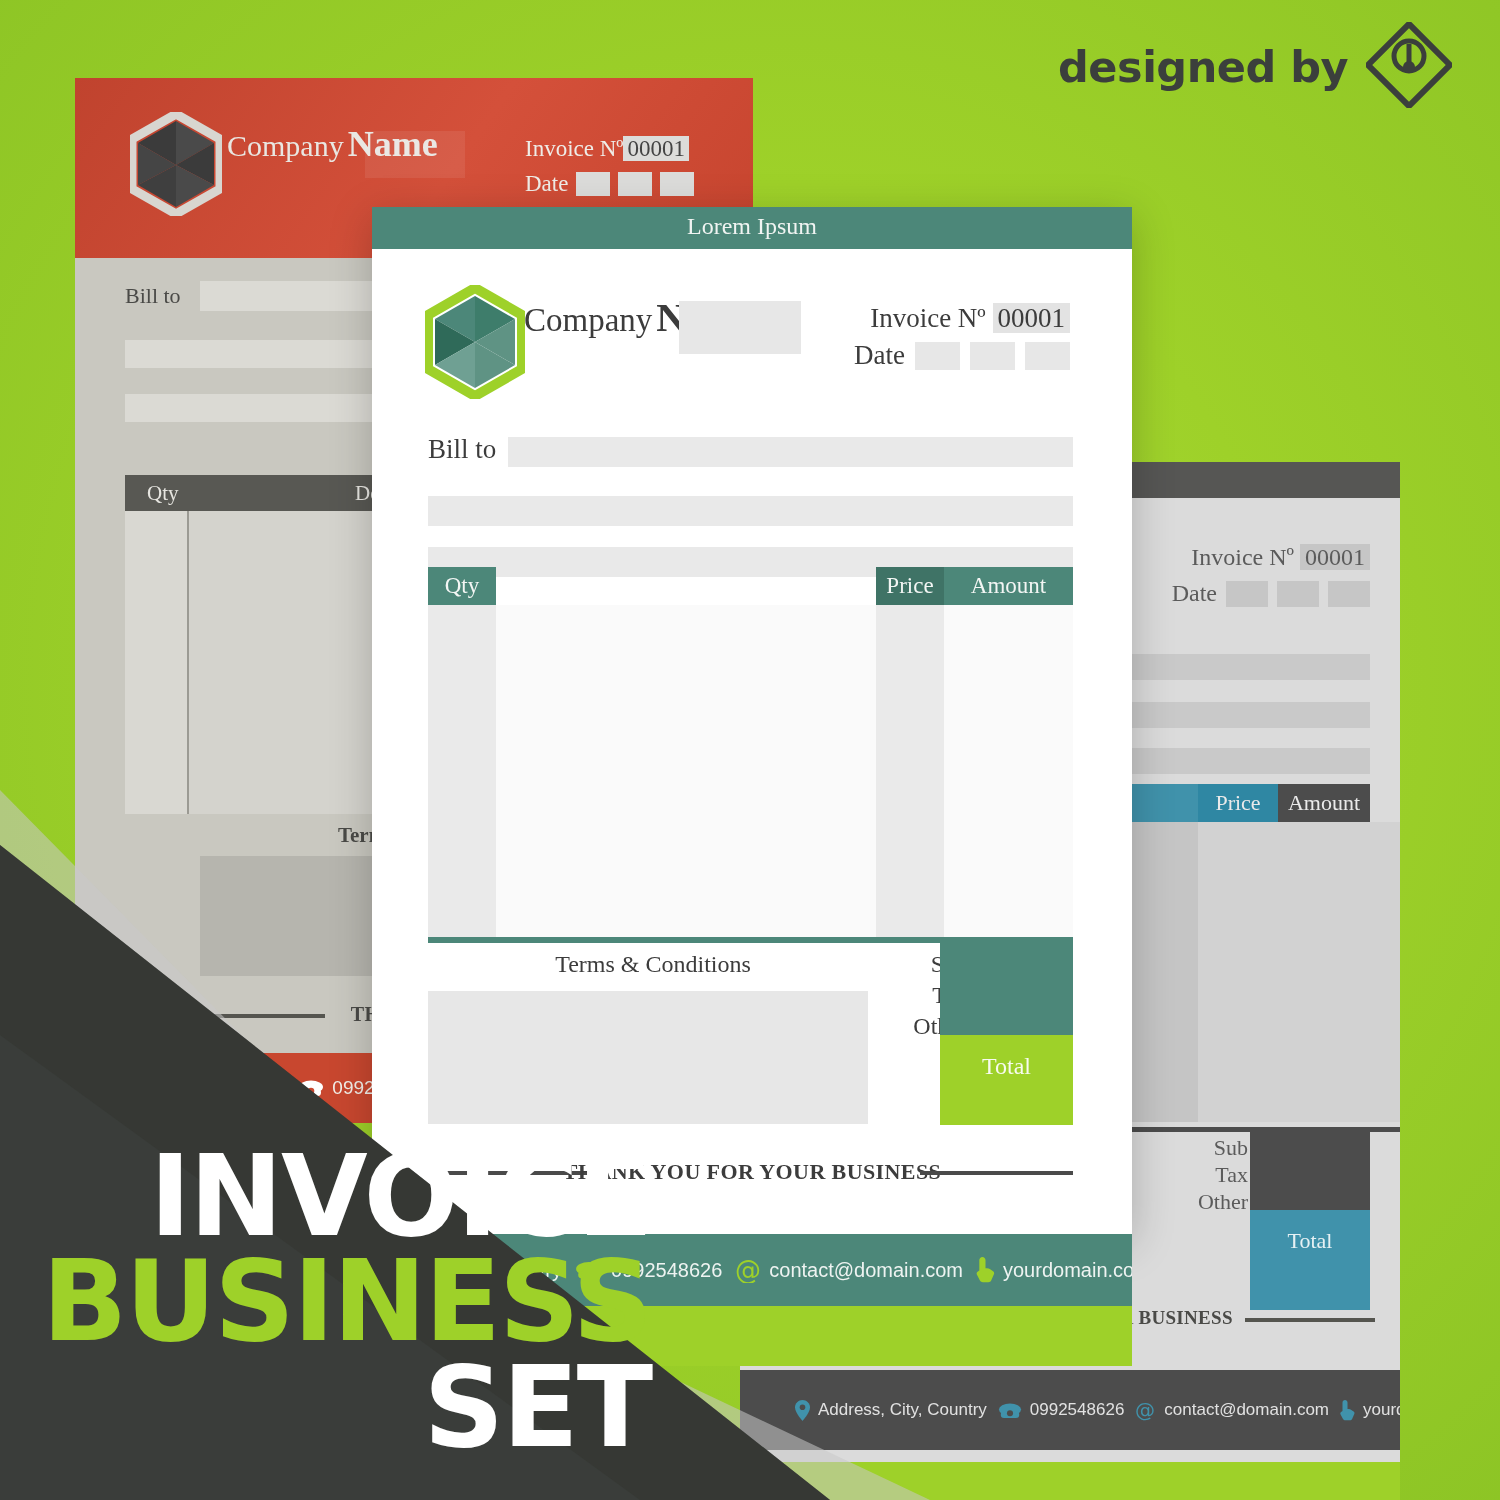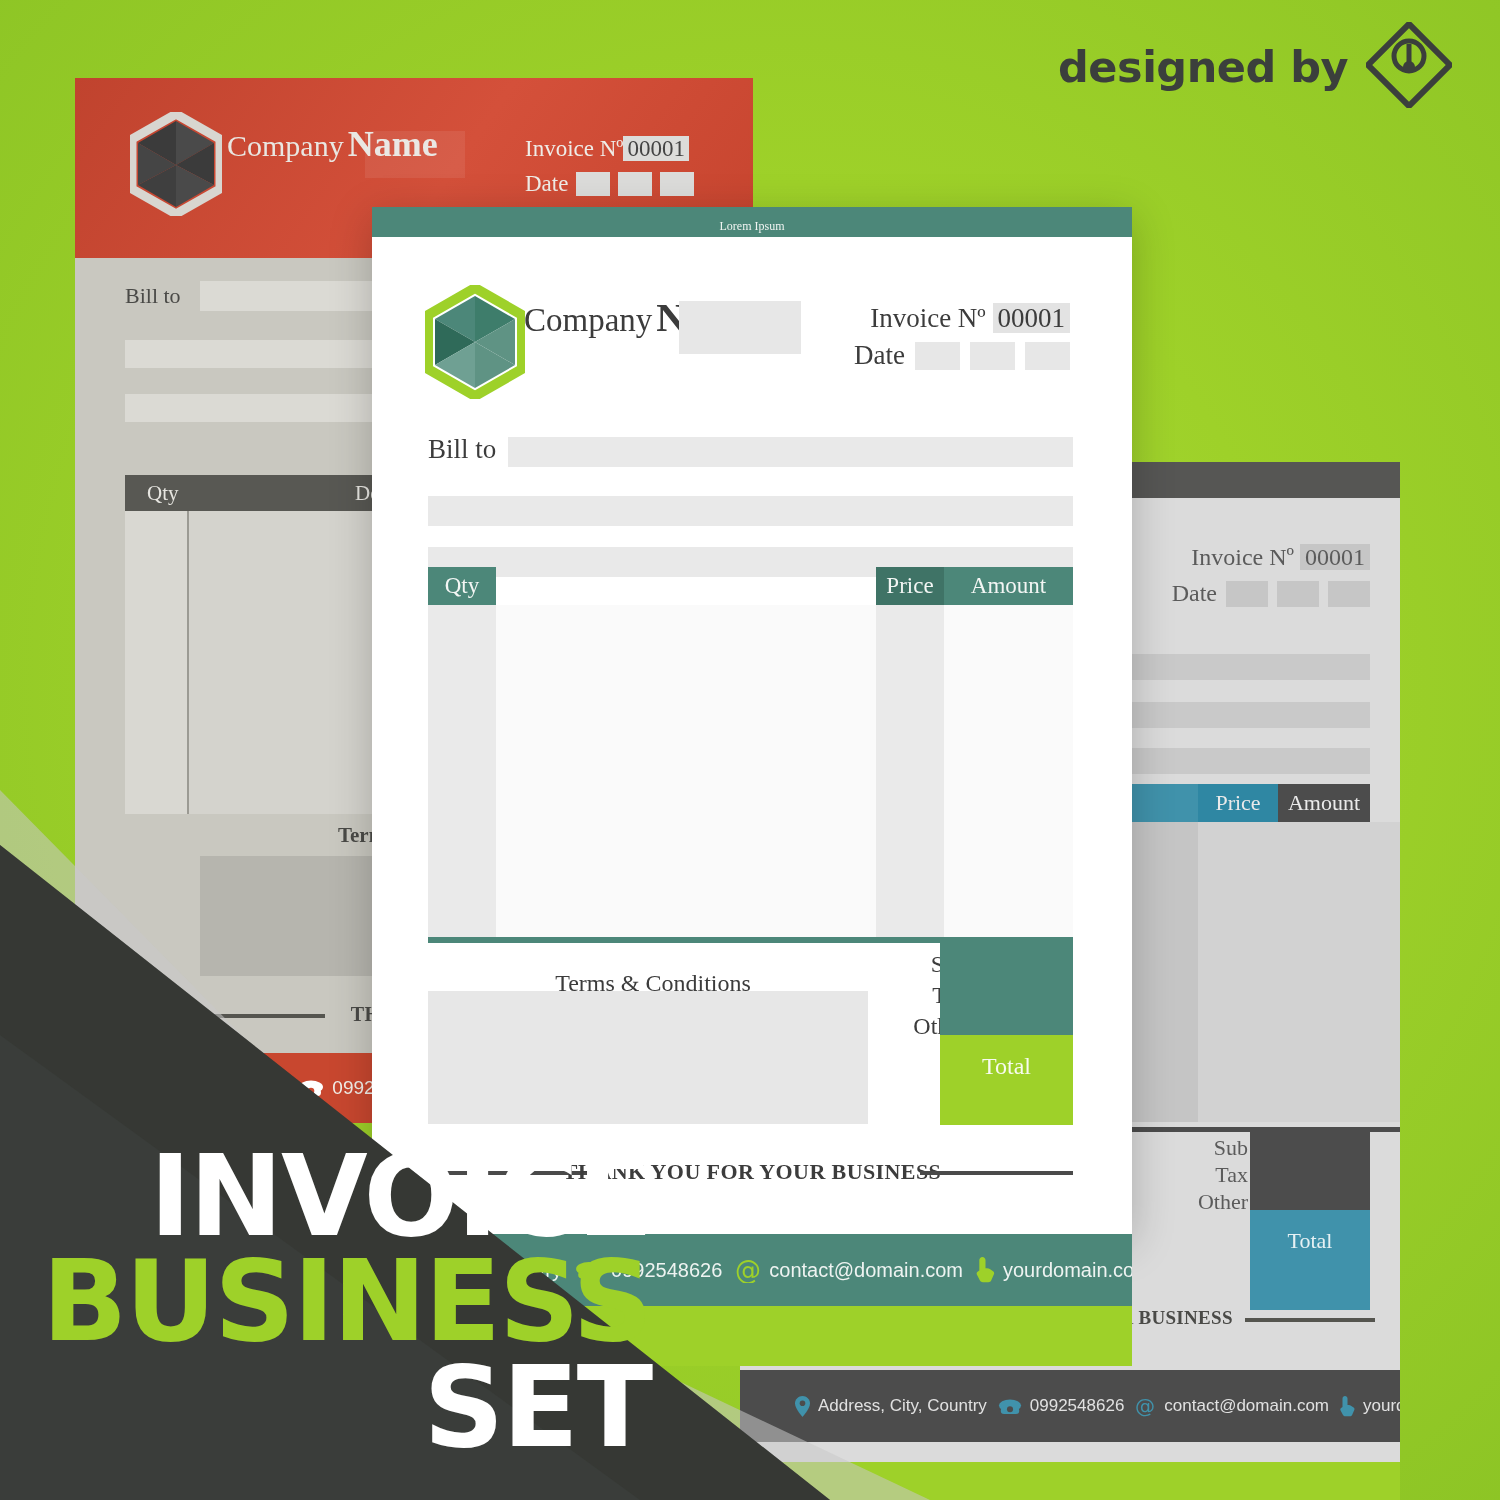--- a/index.html
+++ b/index.html
@@ -74,49 +74,49 @@
   #inv-blue .tblbody{position:absolute;left:0;top:360px;width:100%;height:300px;background:#d2d2d2;}
   #inv-blue .tblbody .pricecol{position:absolute;left:390px;top:0;width:68px;height:100%;background:#c5c5c5;}
   #inv-blue .sumsep{position:absolute;left:0;top:665px;width:100%;height:5px;background:#4c4c4c;}
   #inv-blue .sumlbl{position:absolute;right:152px;top:672px;text-align:right;font-size:22px;color:#5b5b5b;line-height:27px;}
   #inv-blue .sumbox{position:absolute;right:30px;top:670px;width:120px;height:78px;background:#4c4c4c;}
   #inv-blue .totbox{position:absolute;right:30px;top:748px;width:120px;height:100px;background:#4092ab;}
   #inv-blue .totbox span{display:block;text-align:center;color:#e7f1f4;font-size:22px;padding-top:18px;}
   #inv-blue .termsbox{position:absolute;left:35px;top:700px;width:190px;height:155px;background:#c5c5c5;}
   #inv-blue .thx{position:absolute;left:0;top:845px;width:100%;text-align:center;font-size:19px;font-weight:bold;color:#4a4a47;letter-spacing:.3px;}
   #inv-blue .thxline{position:absolute;top:856px;height:4px;background:#55554f;}
-  #inv-blue .footbar{position:absolute;left:0;top:908px;width:100%;height:72px;background:#4c4c4c;
+  #inv-blue .footbar{position:absolute;left:0;top:908px;width:100%;height:80px;background:#4c4c4c;
       display:flex;align-items:center;gap:11px;color:#e1e1e1;font-size:17px;
       font-family:"Liberation Sans",sans-serif;padding-left:55px;box-sizing:border-box;}
   #inv-blue-green{position:absolute;left:740px;top:1462px;width:660px;height:38px;background:#9ED129;}
 
   
   #inv-main{left:372px;top:207px;width:760px;height:1027px;background:#ffffff;
       box-shadow:0 10px 40px rgba(0,0,0,.22);}
-  #inv-main .topbar{position:absolute;left:0;top:0;width:100%;height:30px;background:#4c8779;
-      color:#f0f4f2;font-size:12px;text-align:center;line-height:38px;}
+  #inv-main .topbar{position:absolute;left:0;top:0;width:100%;height:42px;background:#4c8779;
+      color:#f0f4f2;font-size:24px;text-align:center;line-height:38px;}
   #inv-main .hexwrap{position:absolute;left:53px;top:78px;}
   #inv-main .cname{position:absolute;left:152px;top:90px;color:#3c3c3c;}
   #inv-main .cname .l1{font-size:33px;line-height:36px;}
   #inv-main .cname .l2{font-size:41px;font-weight:bold;line-height:41px;}
   #inv-main .tagbox{position:absolute;left:307px;top:94px;width:122px;height:53px;background:#e7e7e7;}
   #inv-main .invno{position:absolute;right:62px;top:96px;color:#3c3c3c;font-size:27px;white-space:nowrap;}
   #inv-main .invno .num{background:#e3e3e3;padding:0 5px;}
   #inv-main .dtrow{position:absolute;right:62px;top:133px;color:#3c3c3c;font-size:27px;display:flex;align-items:center;gap:10px;}
   #inv-main .dtrow i{display:block;width:45px;height:28px;background:#e7e7e7;}
   #inv-main .billto{position:absolute;left:56px;top:227px;font-size:27px;color:#3c3c3c;}
   #inv-main .fld{position:absolute;background:#e9e9e9;}
   #inv-main .tblhead{position:absolute;left:56px;top:360px;width:645px;height:38px;}
   #inv-main .hc{position:absolute;top:0;height:100%;}
   #inv-main .hc span{display:block;text-align:center;line-height:38px;color:#f3f6f4;font-size:23px;}
   #inv-main .tblbody{position:absolute;left:56px;top:398px;width:645px;height:332px;background:#fafafa;}
   #inv-main .tblbody .qtycol{position:absolute;left:0;top:0;width:68px;height:100%;background:#eaeaea;}
   #inv-main .tblbody .pricecol{position:absolute;left:448px;top:0;width:68px;height:100%;background:#eaeaea;}
   #inv-main .sumsep{position:absolute;left:56px;top:730px;width:645px;height:6px;background:#4c8779;}
-  #inv-main .termslbl{position:absolute;left:56px;top:744px;width:450px;text-align:center;font-size:24px;color:#3c3c3c;margin-top:19px;}
+  #inv-main .termslbl{position:absolute;left:56px;top:744px;width:450px;text-align:center;font-size:24px;color:#3c3c3c;}
   #inv-main .termsbox{position:absolute;left:56px;top:784px;width:440px;height:133px;background:#e7e7e7;}
   #inv-main .sumlbl{position:absolute;left:508px;top:742px;width:88px;text-align:right;font-size:24px;color:#3c3c3c;line-height:31px;}
   #inv-main .sumbox{position:absolute;left:568px;top:736px;width:133px;height:92px;background:#4c8779;}
   #inv-main .totbox{position:absolute;left:568px;top:828px;width:133px;height:90px;background:#9ED129;}
   #inv-main .totbox span{display:block;text-align:center;color:#f7fbef;font-size:24px;padding-top:18px;}
   #inv-main .thx{position:absolute;left:0;top:952px;width:100%;text-align:center;font-size:22px;font-weight:bold;color:#3c3c3c;letter-spacing:.4px;}
   #inv-main .thxline{position:absolute;top:964px;height:4px;background:#4a4a4a;}
   #inv-main-foot{position:absolute;left:372px;top:1234px;width:760px;height:72px;background:#4c8779;
       display:flex;align-items:center;gap:13px;color:#eef3f1;font-size:20px;
       font-family:"Liberation Sans",sans-serif;padding-left:120px;box-sizing:border-box;overflow:hidden;}

